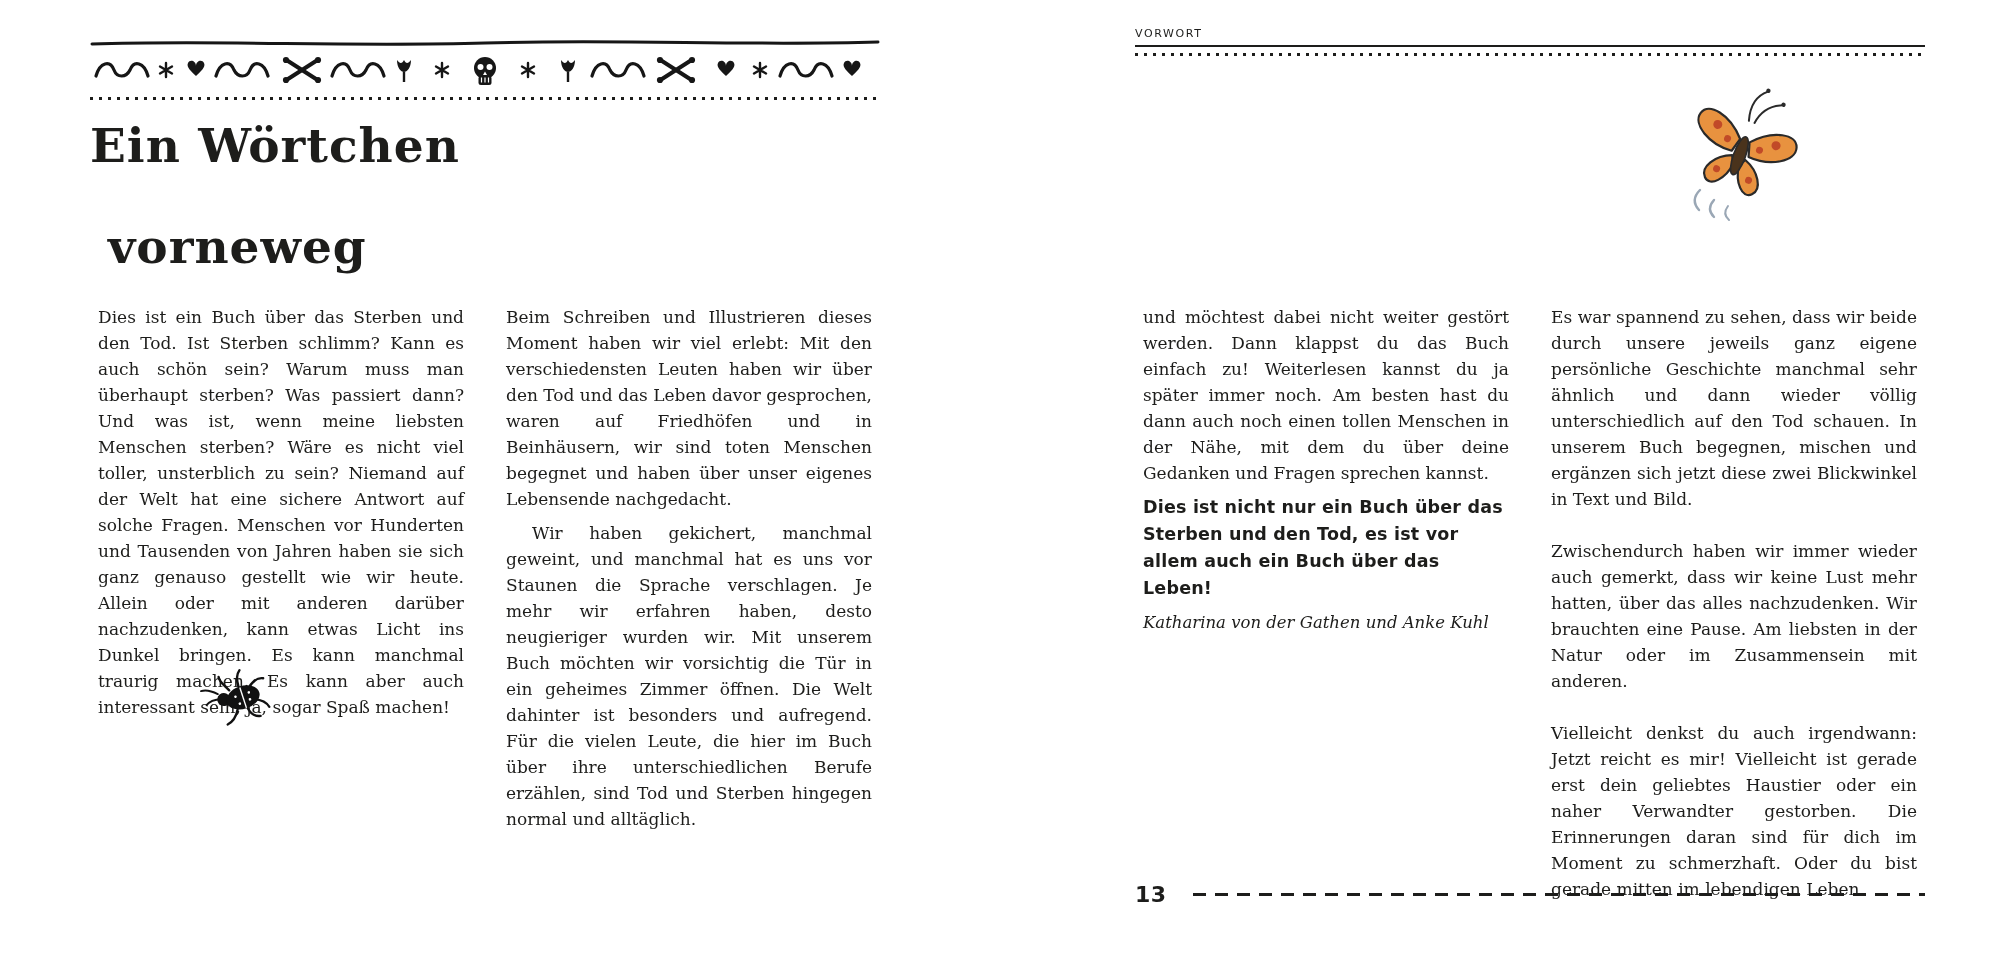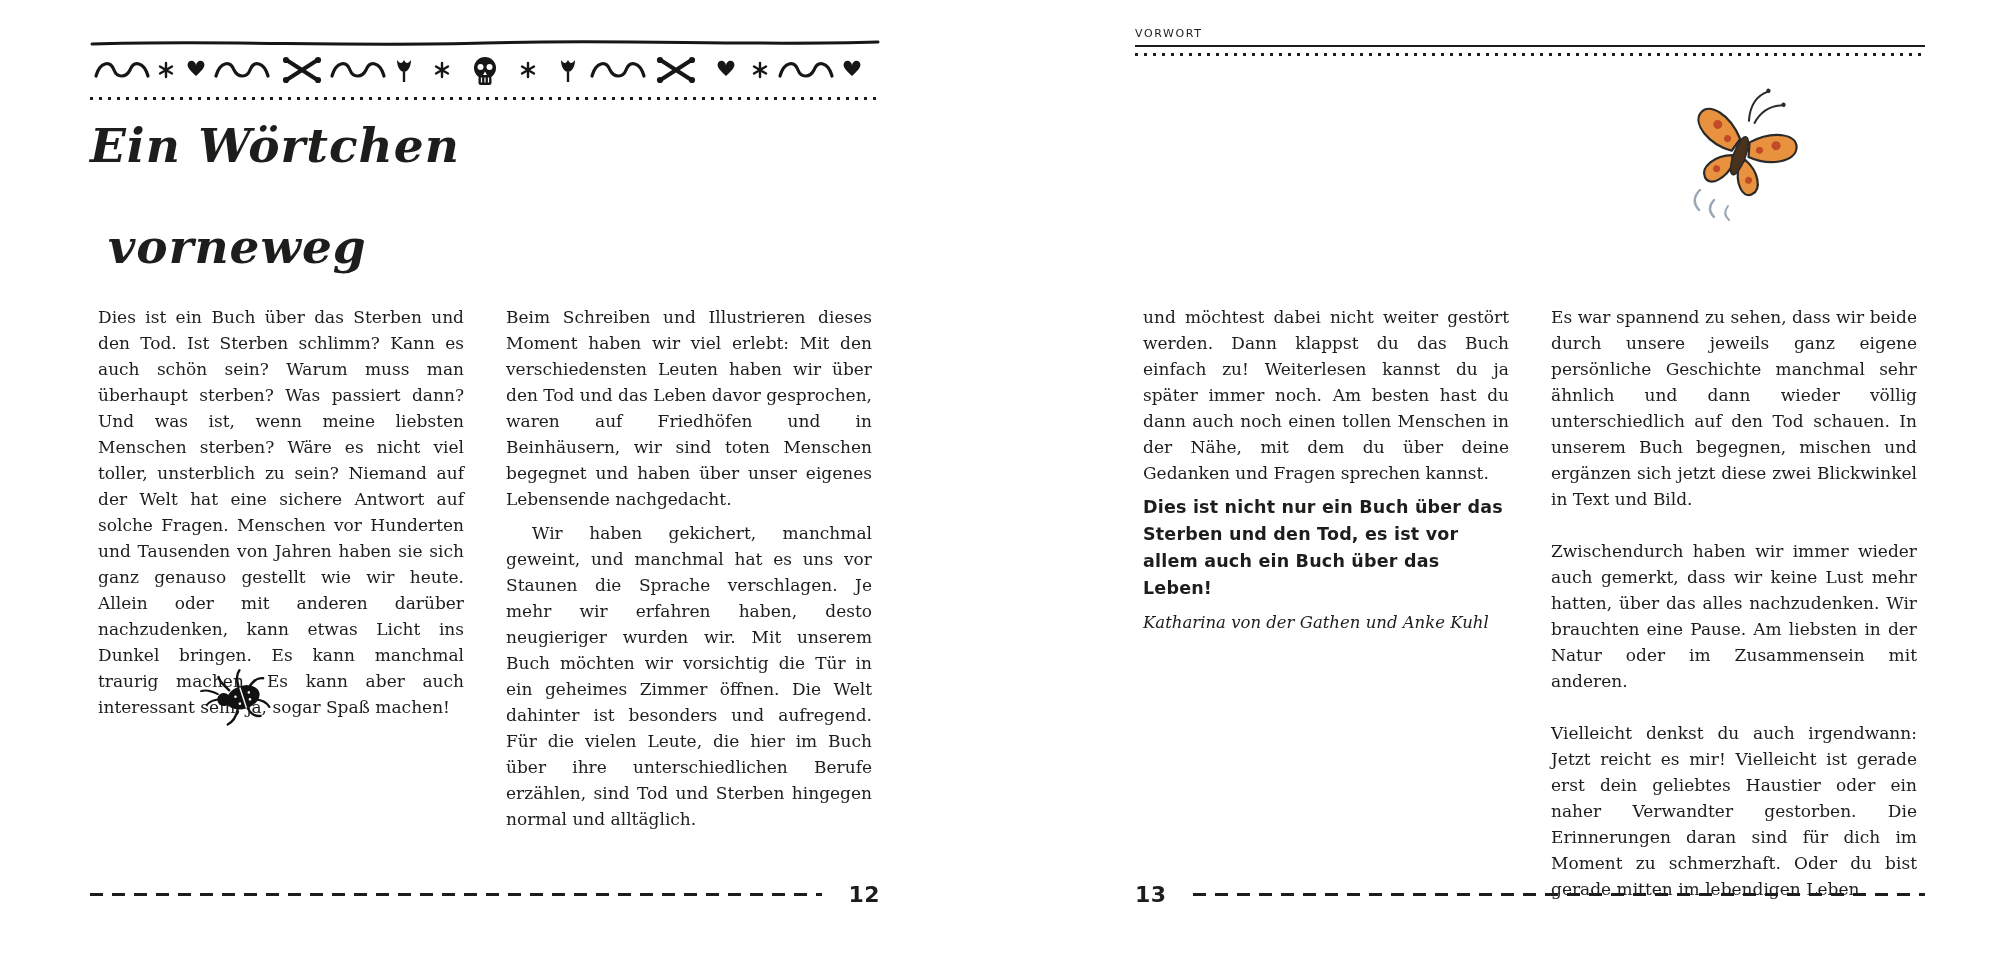--- a/index.html
+++ b/index.html
@@ -21,21 +21,21 @@
   .rule-dotted {
     height: 3px;
     background: repeating-linear-gradient(90deg, #1d1d1b 0 3px, transparent 3px 9px);
     margin-top: 5px;
   }
 
   
   .book-title {
     position: absolute; top: 118px; left: 0;
     font-family: "DejaVu Serif", serif;
-    font-style: italic; font-weight: bold;
+    font-weight: bold;
     font-size: 47px; line-height: 1.2; letter-spacing: 1px;
   }
   .book-title .line2 { display: block; padding-left: 18px; margin-top: 45px; }
 
   
   .vorwort { position: absolute; top: 22px; left: 0; width: 790px; }
   .vorwort .label {
     font-family: "DejaVu Sans", sans-serif;
     font-size: 11px; letter-spacing: 1.6px; font-weight: normal;
   }
@@ -170,24 +170,20 @@
           <ellipse cx="45" cy="33" rx="17" ry="11.5" fill="#111"></ellipse>
           <path d="M45 22.5 L45 44" stroke="#ffffff" stroke-width="1.4"></path>
           <circle cx="38" cy="30" r="1.3" fill="#ffffff"></circle>
           <circle cx="52" cy="30" r="1.3" fill="#ffffff"></circle>
           <circle cx="40" cy="38" r="1.3" fill="#ffffff"></circle>
           <circle cx="51" cy="37" r="1.3" fill="#ffffff"></circle>
         </g>
       </svg>
     </div>
 
-    <div class="footer">
-      <div class="footer-dash"></div>
-      <span class="page-num">12</span>
-    </div>
   </div>
 
   <div class="page page-right">
 
     <div class="vorwort">
       <span class="label">VORWORT</span>
       <div class="rule-solid"></div>
       <div class="rule-dotted"></div>
     </div>
 

